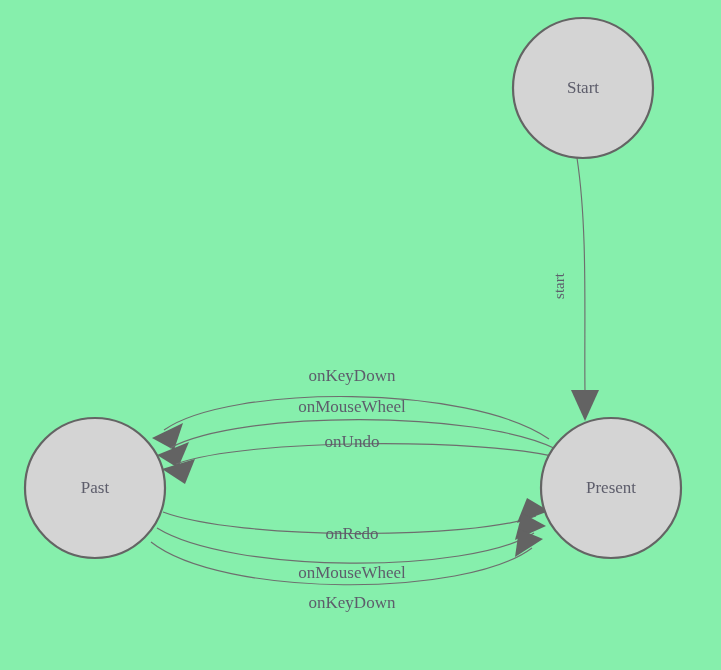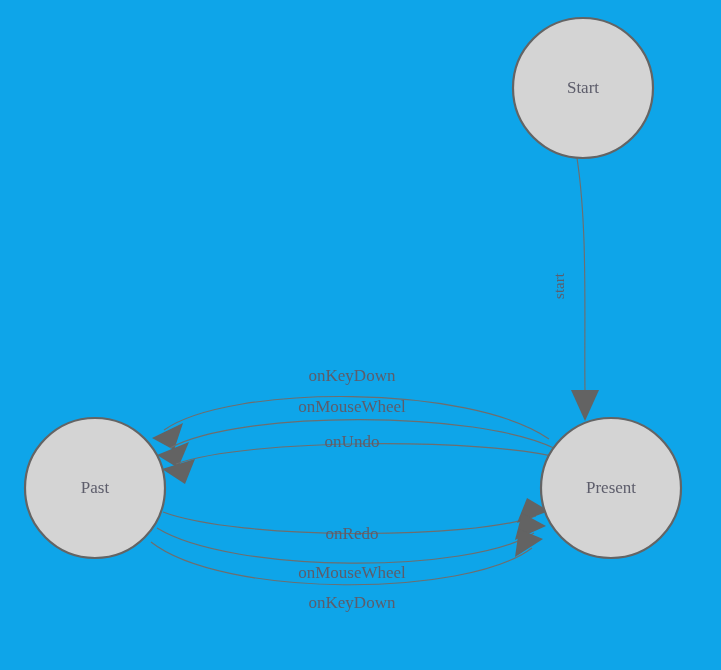--- a/index.html
+++ b/index.html
@@ -4,21 +4,21 @@
 <style>
   html, body {
     margin: 0;
     padding: 0;
     background: #ffffff;
   }
   #diagram-root {
     position: relative;
     width: 721px;
     height: 670px;
-    background: #0ea5e9;
+    background: #86efac;
     overflow: hidden;
     font-family: "Liberation Serif", "DejaVu Serif", serif;
   }
   #diagram-svg {
     position: absolute;
     top: 0;
     left: 0;
     width: 721px;
     height: 670px;
     display: block;

